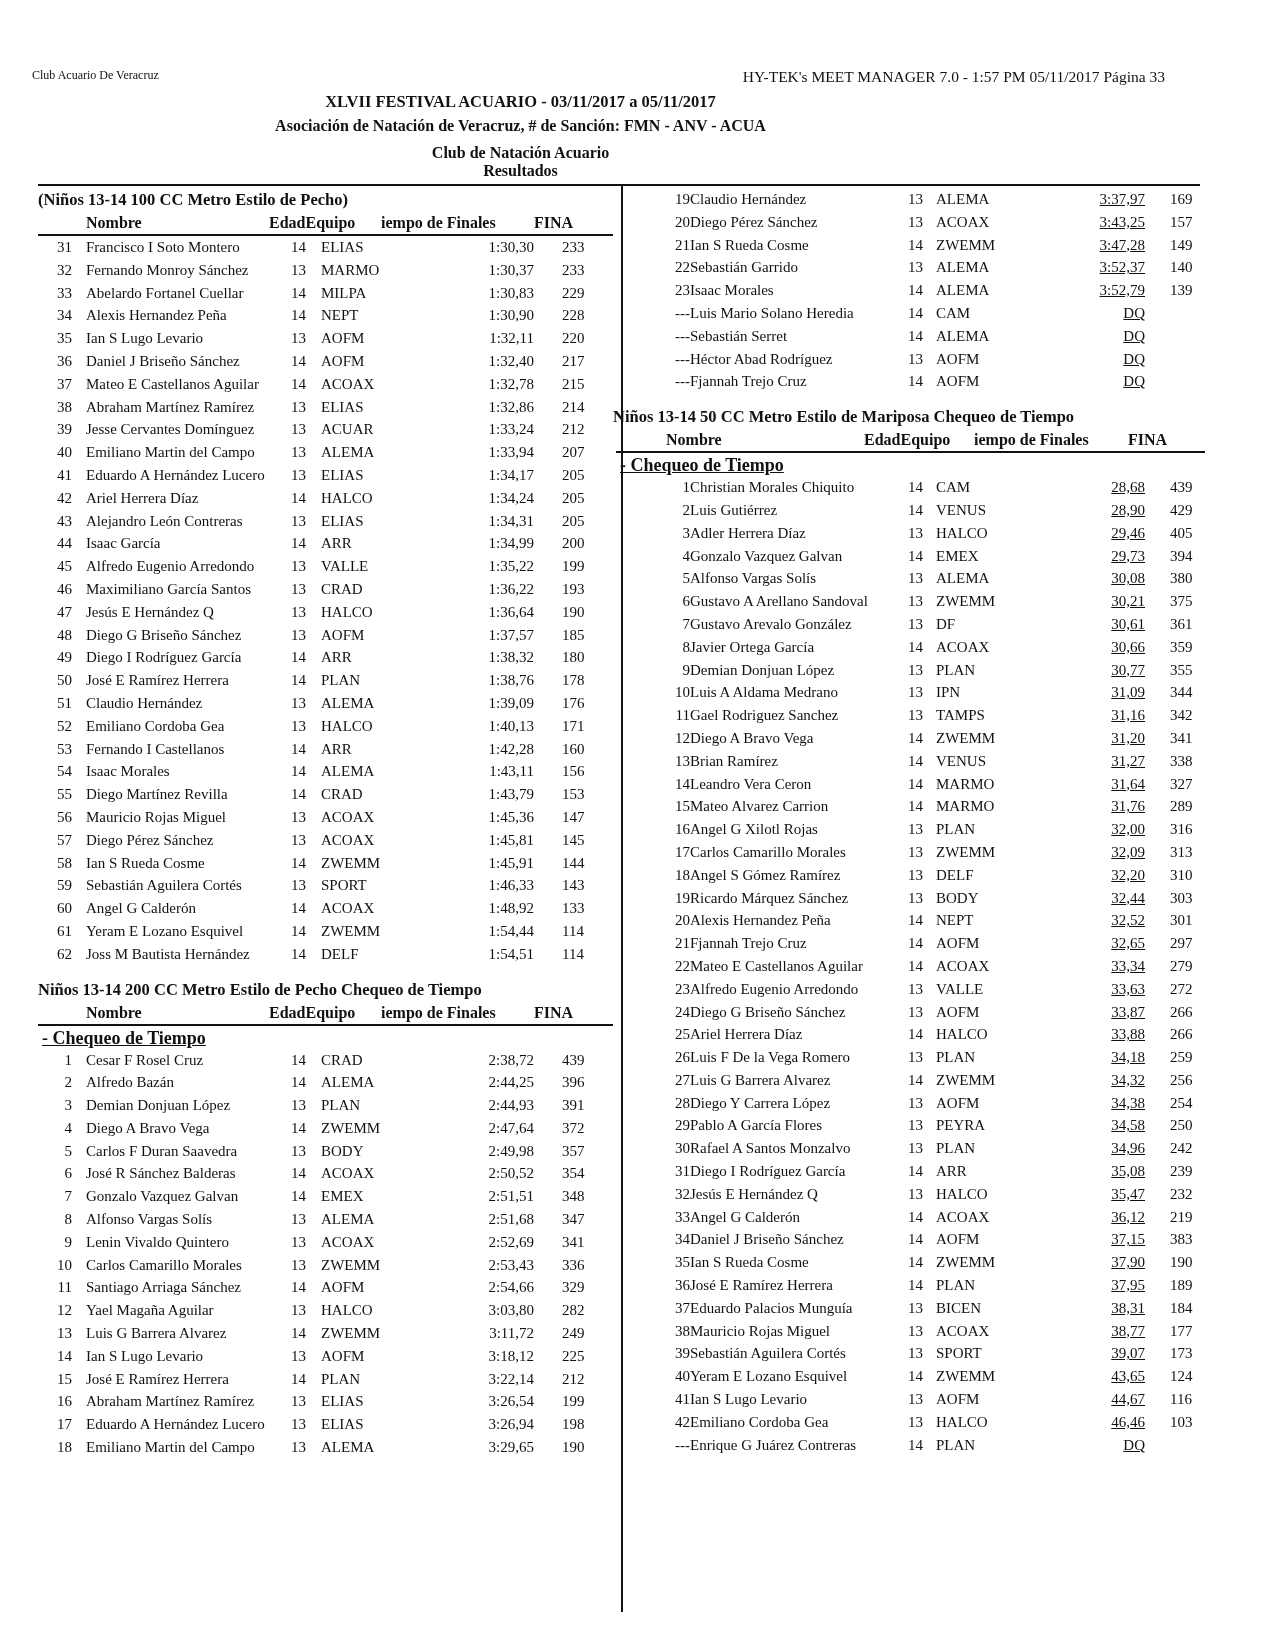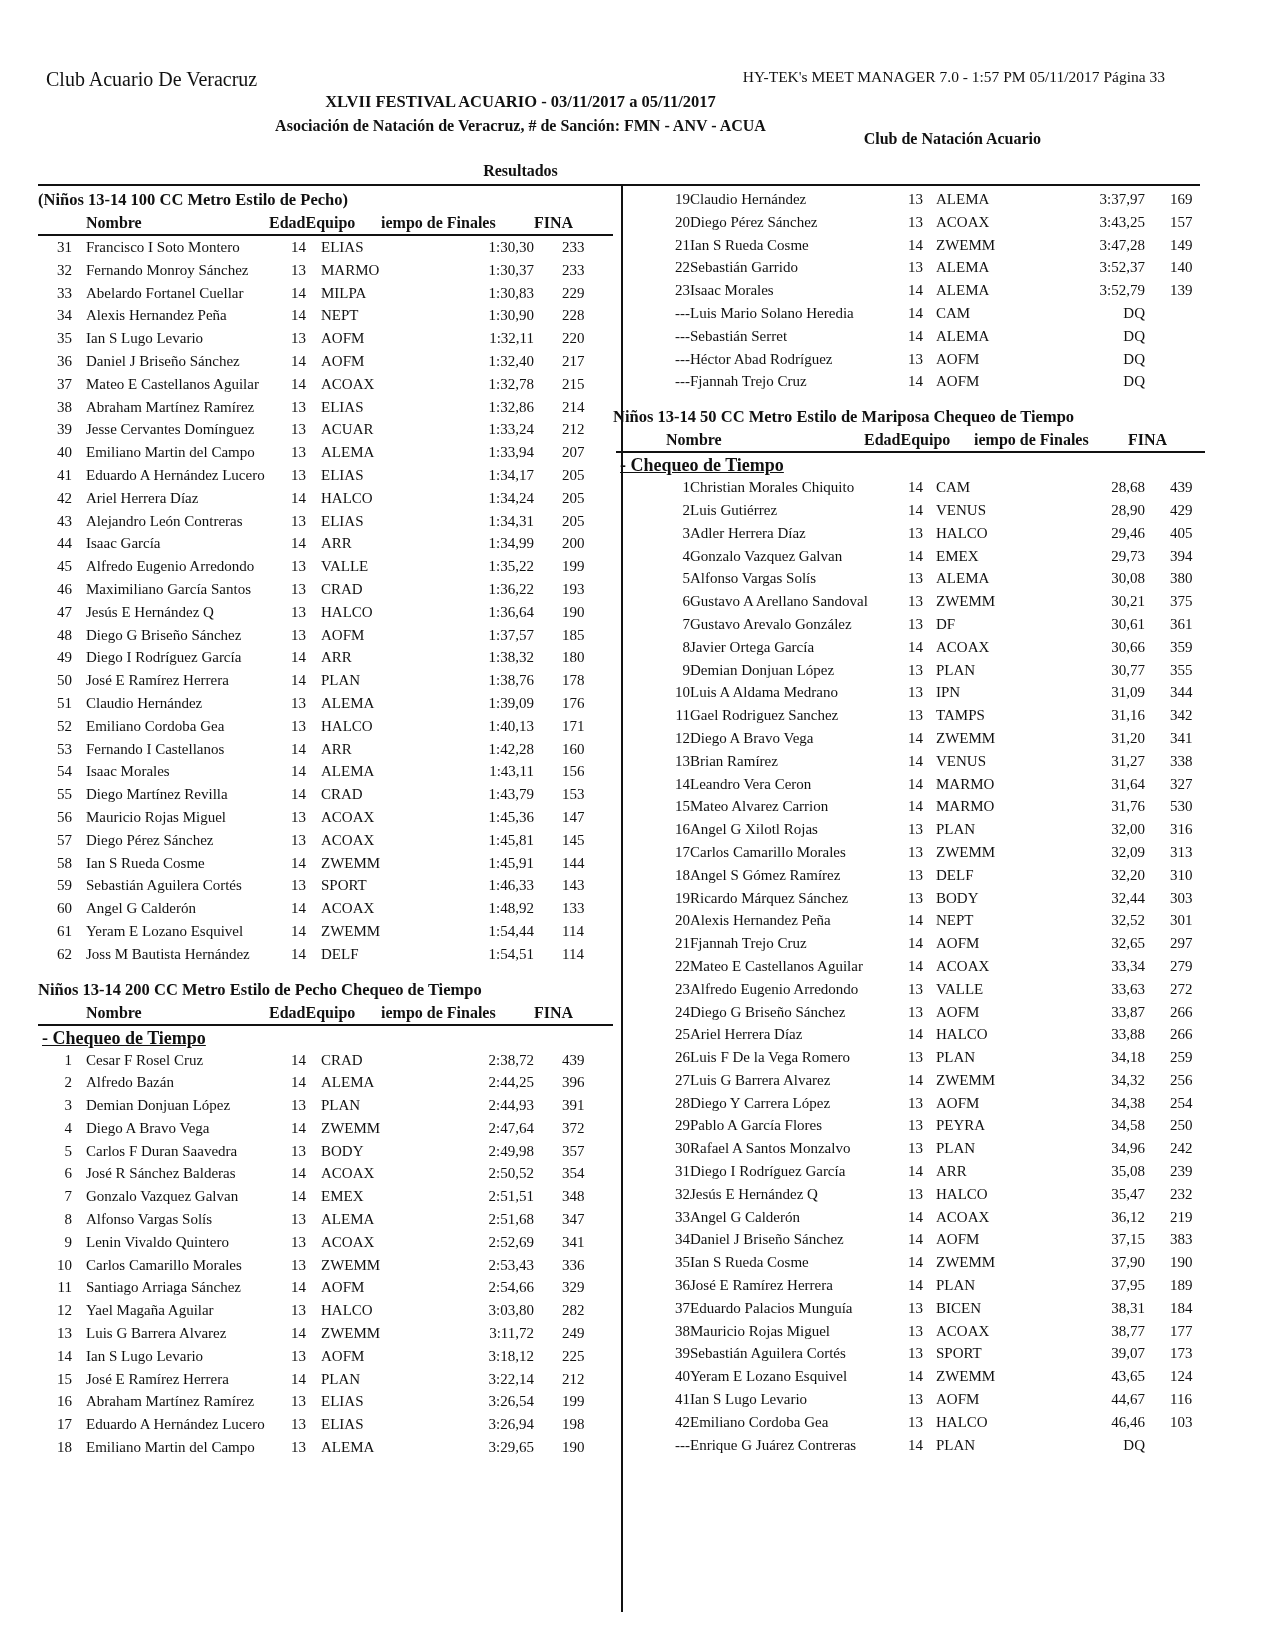--- a/index.html
+++ b/index.html
@@ -1,19 +1,19 @@
 <!DOCTYPE html>
 <html><head>
 <meta charset="utf-8">
 <style>
   html, body { margin:0; padding:0; background:#ffffff; }
   body { width:1275px; height:1650px; position:relative; overflow:hidden;
          font-family:"Liberation Serif","DejaVu Serif",serif; color:#111; }
   .abs { position:absolute; white-space:nowrap; }
-  .hdr-left { left:46px; top:68px; font-size:20px; }
+  .hdr-left { left:32px; top:68px; font-size:12px; }
   .hdr-right { right:110px; top:68px; font-size:15.5px; }
   .center { left:0; width:1041px; text-align:center; font-weight:bold; font-size:16px; }
   .rule-top { position:absolute; left:38px; width:1162px; top:184px; height:2px; background:#111; }
   .vdiv { position:absolute; left:621px; top:184px; width:2px; height:1428px; background:#111; }
   .col { position:absolute; width:575px; }
   .col.left { left:38px; top:188px; }
   .col.right { left:640px; top:188px; width:565px; }
   .ev-title { font-weight:bold; font-size:16.5px; height:23px; line-height:23px; white-space:nowrap; }
   .thead { position:relative; height:23px; line-height:23px; font-weight:bold; font-size:16px;
            border-bottom:2px solid #111; white-space:nowrap;text-align:center; }
@@ -29,35 +29,35 @@
   .left .c-age { left:253px; }
   .left .c-team { left:283px; }
   .left .c-time { left:400px; width:96px; text-align:right; }
   .left .c-fina { left:524px; }
   .left .h-name { left:48px; } .left .h-age { left:231px; } .left .h-time { left:343px; } .left .h-fina { left:496px; }
   
   .right .c-place { left:16px; }
   .right .c-name { left:50px; }
   .right .c-age { left:268px; }
   .right .c-team { left:296px; }
-  .right .c-time { left:405px; width:100px; text-align:right; }
+  .right .c-time { left:405px; width:100px; text-align:right;text-decoration:underline; }
   .right .c-fina { left:530px; }
   .right .h-name { left:50px; } .right .h-age { left:248px; } .right .h-time { left:358px; } .right .h-fina { left:512px; }
   .right .thead { margin-left:-24px; padding-left:24px; }
   .right .subhead { margin-left:-24px; }
   .right .ev-title { margin-left:-27px; }
 </style>
 </head>
 <body>
 
 <div class="abs hdr-left">Club Acuario De Veracruz</div>
 <div class="abs hdr-right">HY-TEK's MEET MANAGER 7.0 - 1:57 PM  05/11/2017  Página 33</div>
 <div class="abs center" style="top:92px;font-size:16.5px;">XLVII  FESTIVAL ACUARIO - 03/11/2017 a 05/11/2017</div>
 <div class="abs center" style="top:117px;">Asociación de Natación de Veracruz, # de Sanción: FMN - ANV - ACUA</div>
-<div class="abs center" style="top:130px;text-align:right;">Club de Natación Acuario</div>
+<div class="abs center" style="top:144px;">Club de Natación Acuario</div>
 <div class="abs center" style="top:162px;">Resultados</div>
 <div class="rule-top"></div>
 <div class="vdiv"></div>
 
 <div class="col left">
   <div class="ev-title">(Niños 13-14 100 CC Metro Estilo de Pecho)</div>
   <div class="thead">
     <span class="h-name">Nombre</span>
     <span class="h-age">EdadEquipo</span>
     <span class="h-time">iempo de Finales</span>
@@ -674,21 +674,21 @@
         <span class="c-team">MARMO</span>
         <span class="c-time">31,64</span>
         <span class="c-fina">327</span>
       </div>
       <div class="row">
         <span class="c-place">15</span>
         <span class="c-name">Mateo Alvarez Carrion</span>
         <span class="c-age">14</span>
         <span class="c-team">MARMO</span>
         <span class="c-time">31,76</span>
-        <span class="c-fina">530</span>
+        <span class="c-fina">289</span>
       </div>
       <div class="row">
         <span class="c-place">16</span>
         <span class="c-name">Angel G Xilotl Rojas</span>
         <span class="c-age">13</span>
         <span class="c-team">PLAN</span>
         <span class="c-time">32,00</span>
         <span class="c-fina">316</span>
       </div>
       <div class="row">

